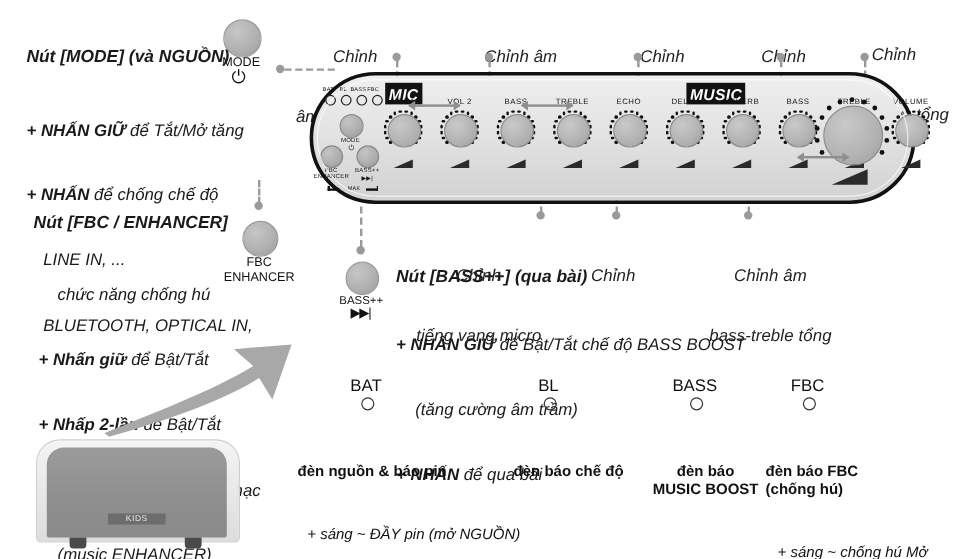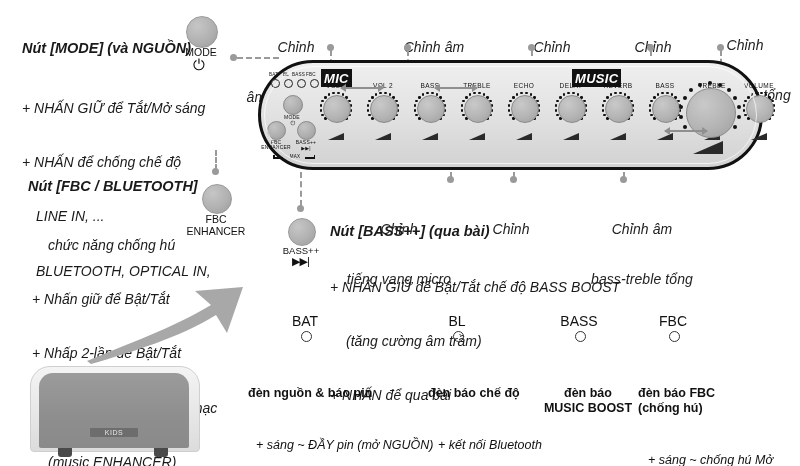--- a/index.html
+++ b/index.html
@@ -15,21 +15,21 @@
   .abs{position:absolute;}
 
   
   .t{position:absolute;white-space:pre;line-height:1.18;}
   .callout{
     font-style:italic;font-size:14px;color:#222;text-align:center;
     letter-spacing:.1px;
   }
   .hdr-bold{font-weight:bold;font-style:italic;font-size:14.5px;}
   .body-it{font-style:italic;font-size:14px;}
-  .b{font-weight:normal;text-align:right;}
+  .b{font-weight:bold;text-align:right;}
   .led-name{font-size:14px;font-weight:normal;color:#111;text-align:center;}
   .led-title{font-size:12.5px;font-weight:bold;color:#111;}
   .led-line{font-size:12.5px;font-style:italic;color:#111;}
 
   
   .vline{position:absolute;border-left:2px dashed #9a9a9a;}
   .hline{position:absolute;border-top:2px dashed #9a9a9a;}
   .dot{position:absolute;width:7px;height:7px;border-radius:50%;background:#9a9a9a;}
 
   
@@ -160,36 +160,36 @@
   <div class="vline" style="left:720px;top:50px;height:32px;"></div>
 
   <div class="extbtn" style="left:186px;top:16px;width:30px;height:30px;"></div>
   <div class="extlabel" style="left:176px;top:47px;width:50px;">MODE</div>
   <div class="power-glyph" style="left:193px;top:57px;">⏻</div>
   <div class="dot" style="left:230px;top:54px;"></div>
   <div class="hline" style="left:237px;top:57px;width:42px;"></div>
 
   <div class="t hdr-bold" style="left:22px;top:40px;">Nút [MODE] (và NGUỒN)</div>
   <div class="t" style="left:22px;top:62px;">
-    <div class="body-it"><span class="b">+ NHẤN GIỮ</span><span> để Tắt/Mở sáng</span></div>
+    <div class="body-it"><span class="b">+ NHẤN GIỮ</span><span> để Tắt/Mở tăng</span></div>
     <div class="body-it"><span class="b">+ NHẤN</span><span> để chống chế độ</span></div>
     <div class="body-it" style="padding-left:14px;"><span>LINE IN, ...</span></div>
     <div class="body-it" style="padding-left:14px;"><span>BLUETOOTH, OPTICAL IN,</span></div>
   </div>
 
   <div class="extbtn" style="left:202px;top:184px;width:28px;height:28px;"></div>
   <div class="extlabel" style="left:186px;top:214px;width:60px;">
     <div>FBC</div>
     <div>ENHANCER</div>
   </div>
   <div class="dot" style="left:212px;top:168px;"></div>
   <div class="vline" style="left:215px;top:150px;height:20px;"></div>
   <div class="hline" style="left:215px;top:150px;width:0px;"></div>
 
-  <div class="t hdr-bold" style="left:28px;top:178px;">Nút [FBC / BLUETOOTH]</div>
+  <div class="t hdr-bold" style="left:28px;top:178px;">Nút [FBC / ENHANCER]</div>
   <div class="t" style="left:32px;top:199px;">
     <div class="body-it" style="padding-left:16px;"><span>chức năng chống hú</span></div>
     <div class="body-it"><span class="b">+ Nhấn giữ</span><span> để Bật/Tắt</span></div>
     <div class="body-it"><span class="b">+ Nhấp 2-lần</span><span> để Bật/Tắt</span></div>
     <div class="body-it" style="padding-left:16px;"><span>chức năng nâng tiếng nhạc</span></div>
     <div class="body-it" style="padding-left:16px;"><span>(music ENHANCER)</span></div>
   </div>
 
   <div class="extbtn" style="left:288px;top:218px;width:26px;height:26px;"></div>
   <div class="extlabel" style="left:275px;top:246px;width:52px;font-size:9.5px;">BASS++</div>
@@ -546,21 +546,20 @@
     
     
     
     
   </div>
 
   <div class="t led-name" style="left:437px;top:313px;width:40px;">BL</div>
   <div class="abs" style="left:453px;top:331px;width:9px;height:9px;border:1.5px solid #333;border-radius:50%;"></div>
   <div class="t" style="left:428px;top:348px;width:130px;">
     <div class="led-title">đèn báo chế độ</div>
-    <div class="led-line" style="padding-left:10px;">+ kết nối Bluetooth</div>
     
     
     
   </div>
 
   <div class="t led-name" style="left:554px;top:313px;width:50px;">BASS</div>
   <div class="abs" style="left:575px;top:331px;width:9px;height:9px;border:1.5px solid #333;border-radius:50%;"></div>
   <div class="t" style="left:538px;top:348px;width:100px;text-align:center;">
     <div class="led-title" style="white-space:pre-line;">đèn báo
 MUSIC BOOST</div>

